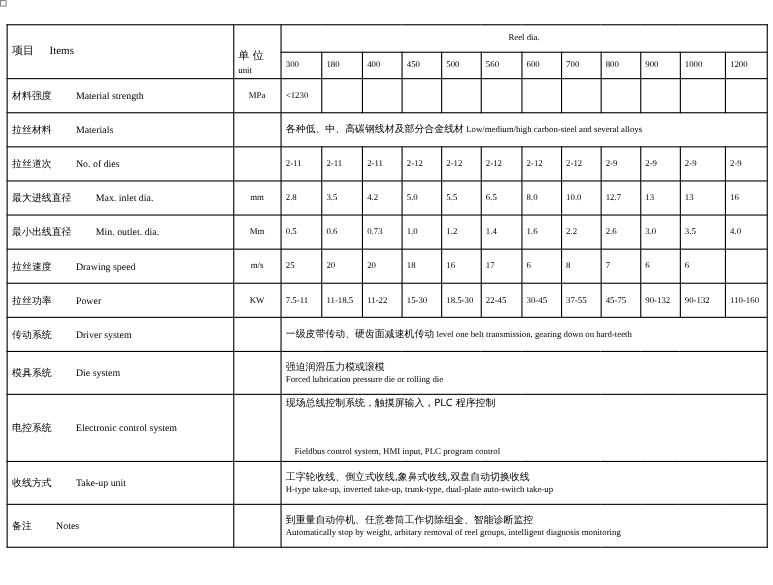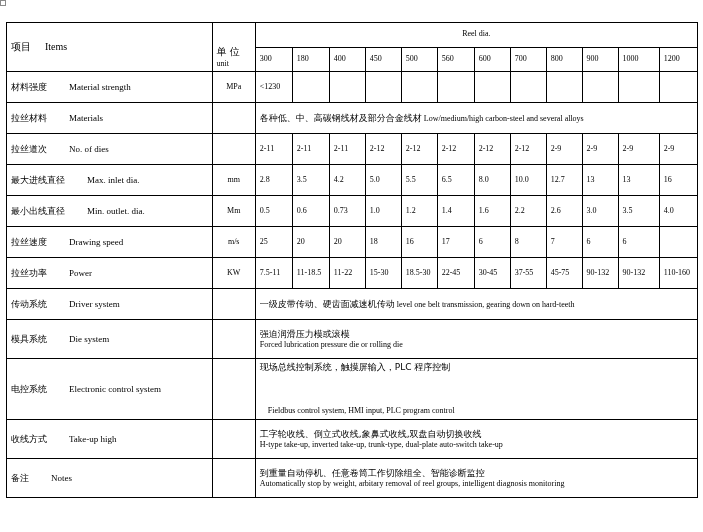--- a/index.html
+++ b/index.html
@@ -321,21 +321,21 @@
         </td>
         <td class="unit-cell"></td>
         <td colspan="12" class="wide-text two-line" style="height:34px;">
           <span class="cn">现场总线控制系统，触摸屏输入，PLC 程序控制</span>
           <span class="indent-1">Fieldbus control system, HMI input, PLC program control</span>
         </td>
       </tr>
 
       <tr>
         <td class="lbl-cell">
-          <span class="lbl-cn">收线方式</span><span class="lbl-en">Take-up high</span>
+          <span class="lbl-cn">收线方式</span><span class="lbl-en">Take-up unit</span>
         </td>
         <td class="unit-cell"></td>
         <td colspan="12" class="wide-text two-line" style="height:34px;">
           <span class="cn">工字轮收线、倒立式收线,象鼻式收线,双盘自动切换收线</span>
           <span>H-type take-up, inverted take-up, trunk-type, dual-plate auto-switch  take-up</span>
         </td>
       </tr>
 
       <tr>
         <td class="lbl-cell">

